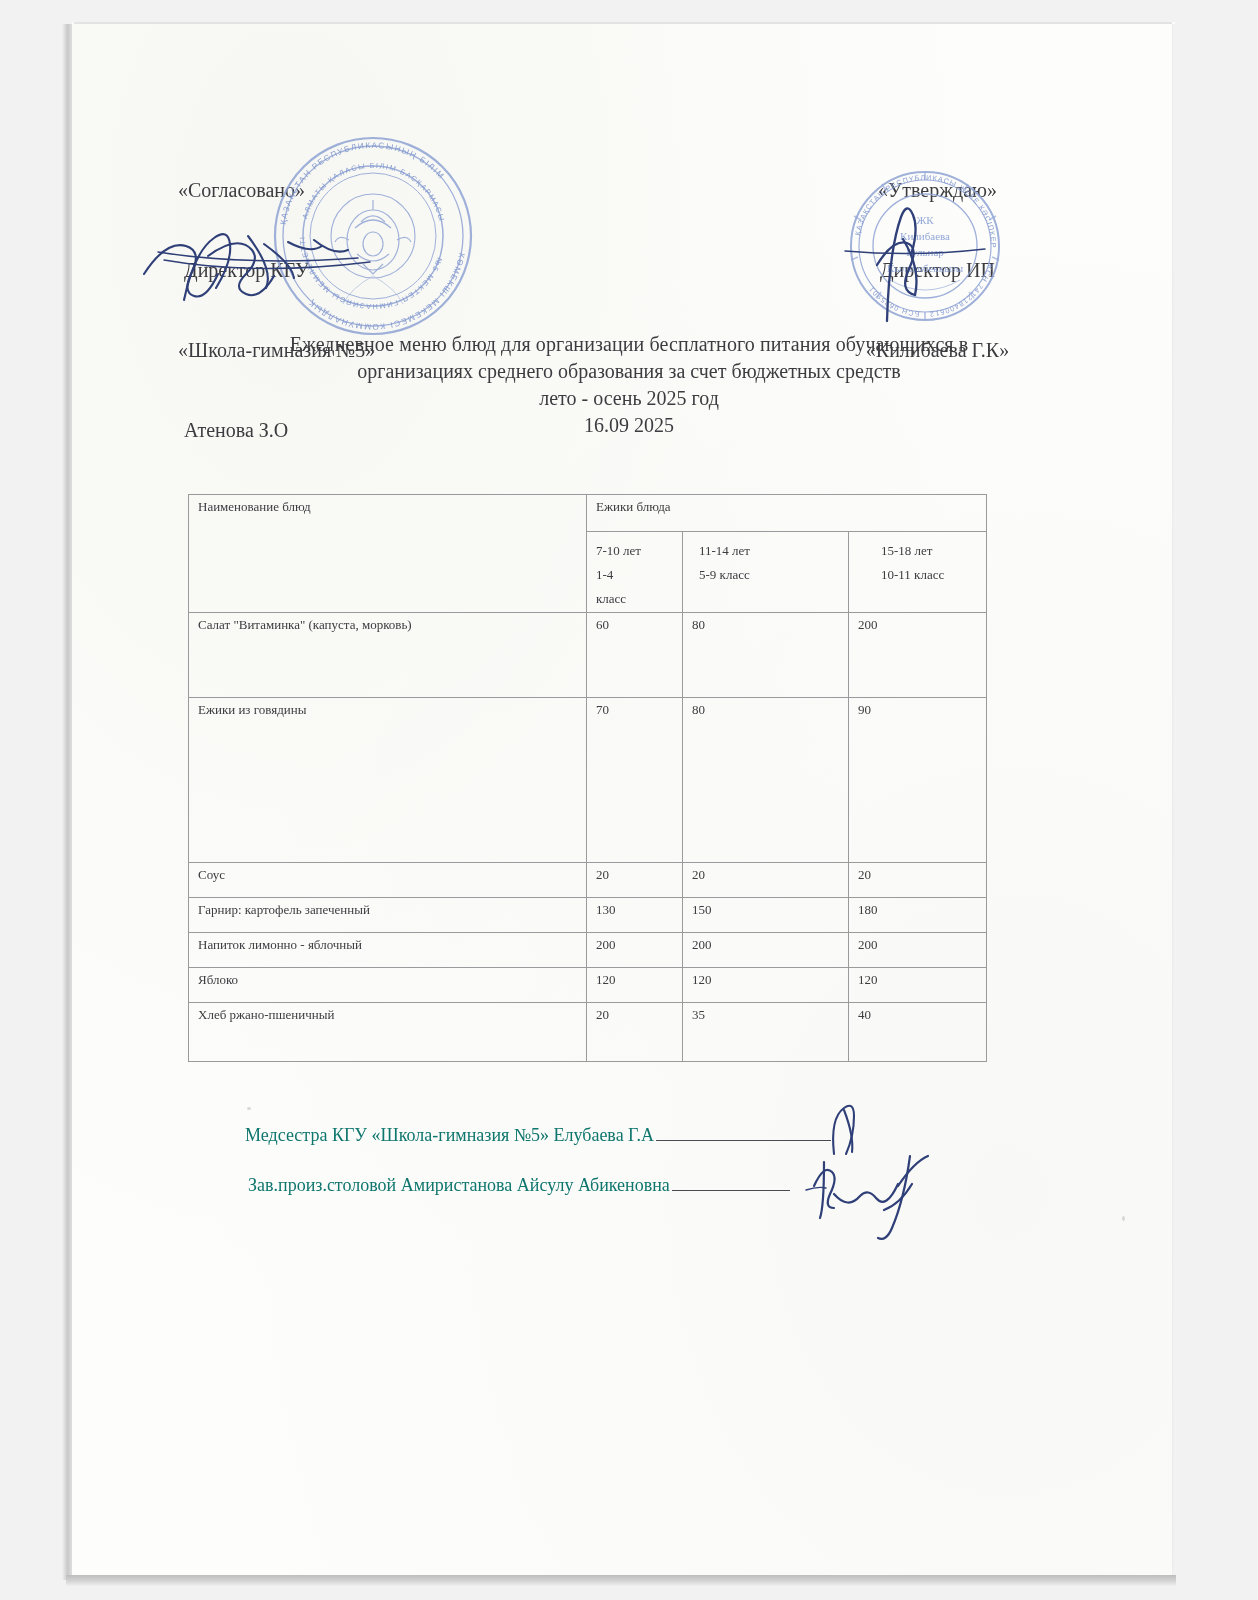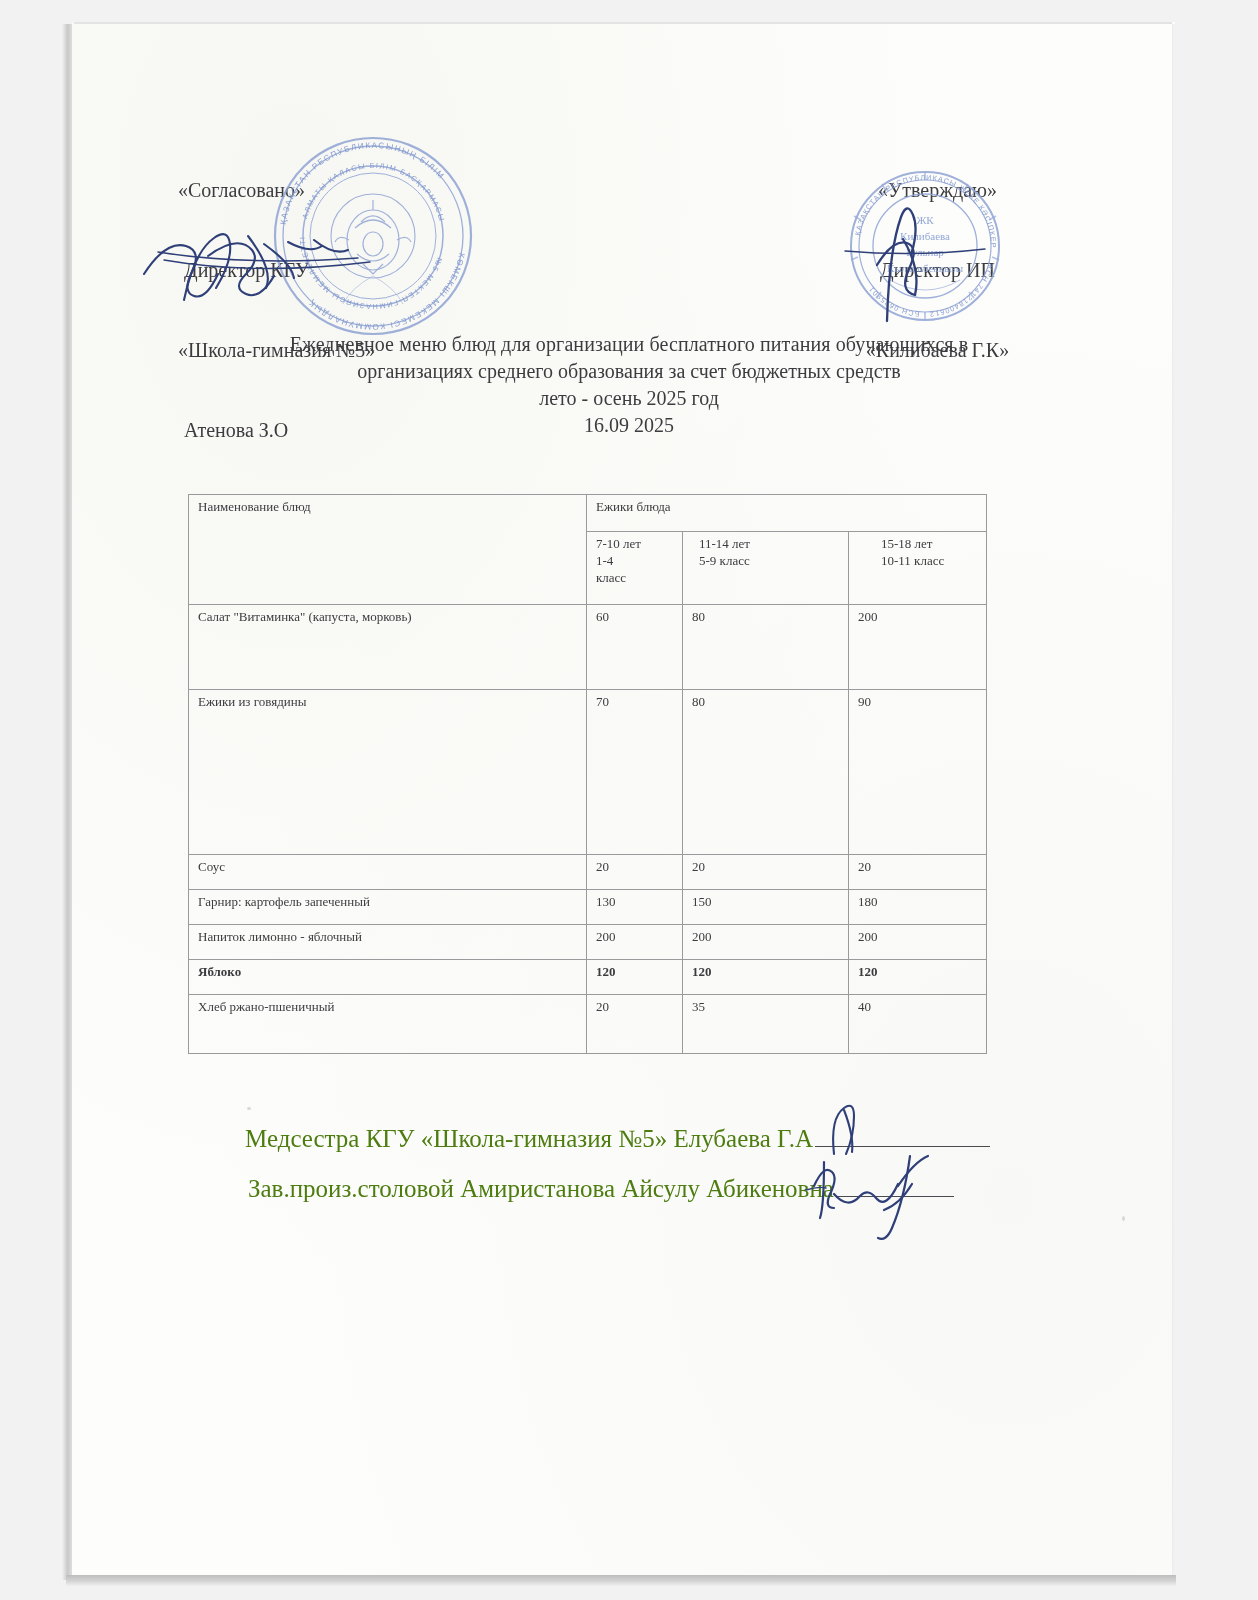--- a/index.html
+++ b/index.html
@@ -147,37 +147,37 @@
     line-height: 1.3;
   }
   .col-name { width: 398px; }
   .col-a { width: 96px; }
   .col-b { width: 166px; }
   .col-c { width: 138px; }
 
   th.hdr-name { height: 96px; vertical-align: top; }
   th.hdr-span { text-align: center; height: 28px; vertical-align: top; }
   th.hdr-age { text-align: left; height: 64px; vertical-align: top; }
-  th.hdr-age .agel { display: block; }
+  th.hdr-age .agel { display: block; margin-top: 7px; }
   th.hdr-age.c2 { padding-left: 16px; }
   th.hdr-age.c3 { padding-left: 32px; }
 
   tr.r-salat td { height: 76px; }
   tr.r-ezhiki td { height: 156px; }
   tr.r-soup td  { height: 26px; }
   tr.r-garnir td { height: 26px; }
   tr.r-napitok td { height: 26px; }
-  tr.r-yabloko td { height: 26px; font-weight: bold; }
+  tr.r-yabloko td { height: 26px; }
   tr.r-hleb td { height: 50px; }
 
   
   .foot {
     position: absolute;
-    color: #4d7c0f;
-    font-size: 25px;
+    color: #0f766e;
+    font-size: 18px;
     white-space: pre;
   }
   .foot-1 { left: 245px; top: 1125px; }
   .foot-2 { left: 248px; top: 1175px; }
   .sig-line {
     display: inline-block;
     width: 175px;
     border-bottom: 1.5px solid #4b4b4f;
     height: 15px;
     vertical-align: baseline;

